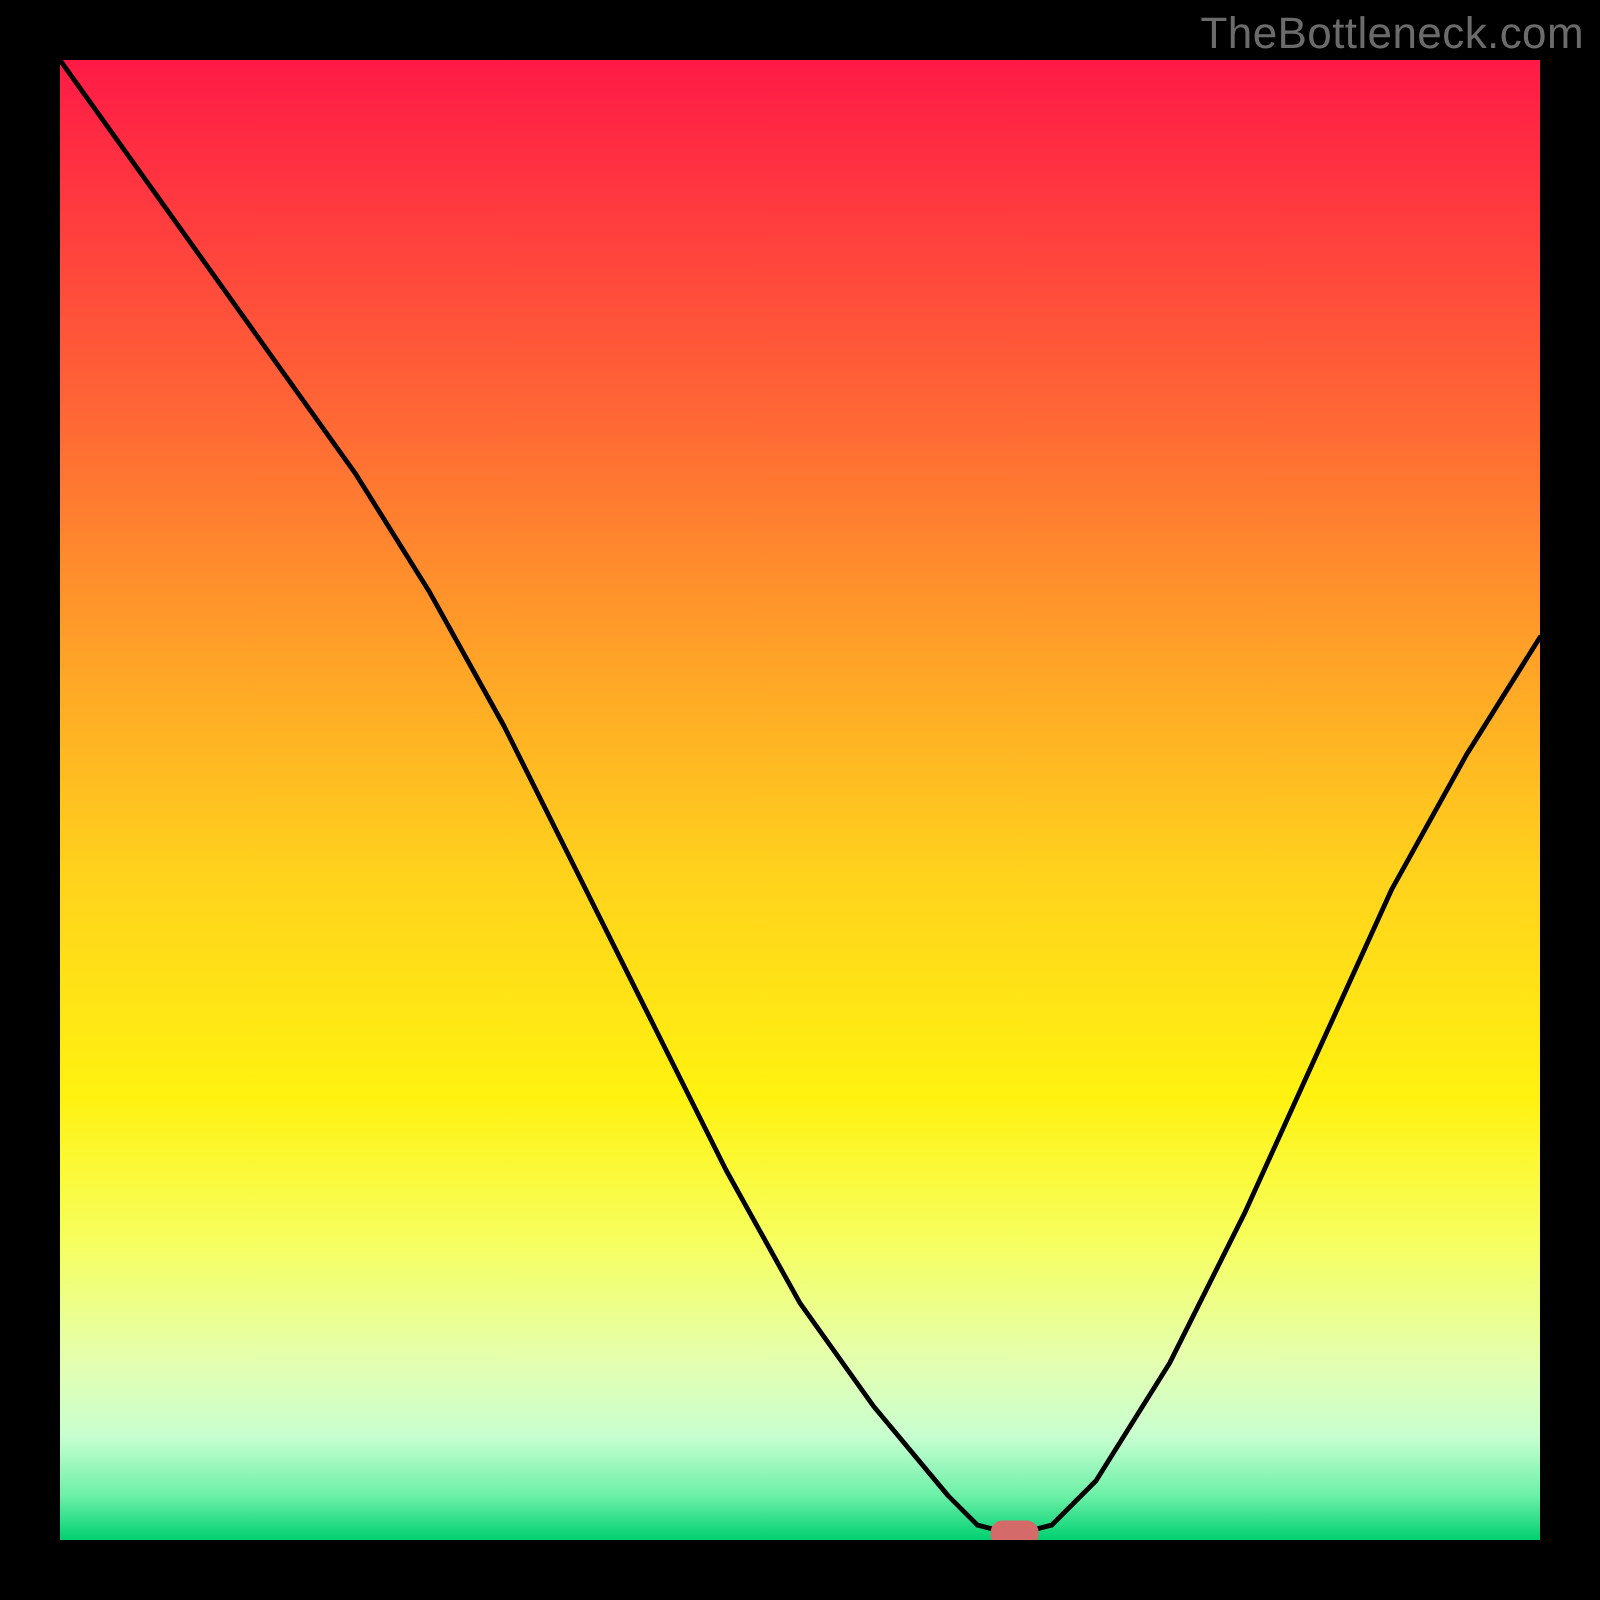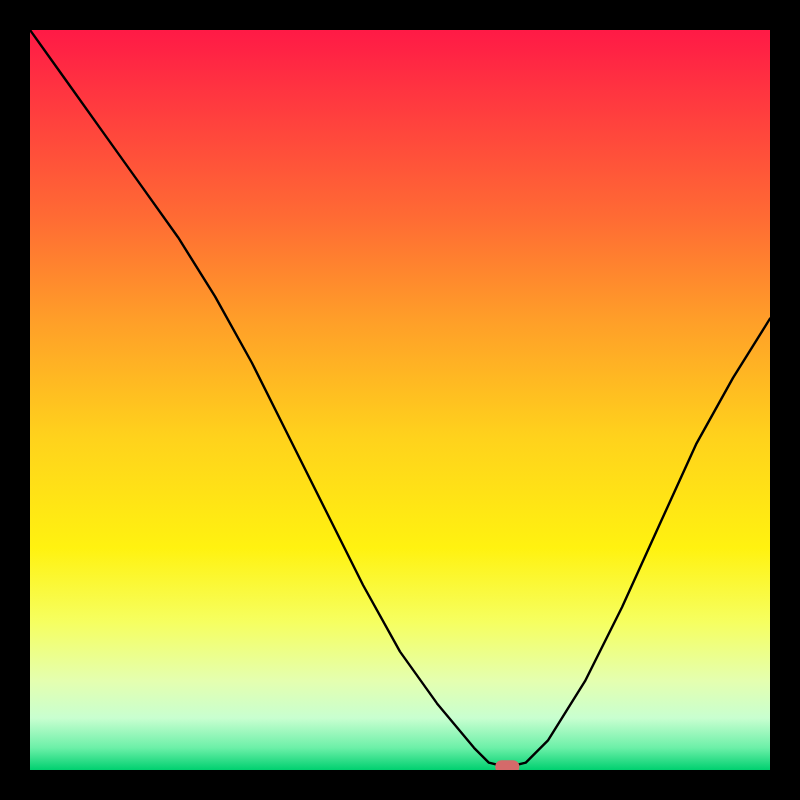--- a/index.html
+++ b/index.html
@@ -52,13 +52,14 @@
           <stop offset="88%" stop-color="#e4ffb0"></stop>
           <stop offset="93%" stop-color="#c8ffd0"></stop>
           <stop offset="97%" stop-color="#6cf0a8"></stop>
           <stop offset="100%" stop-color="#00d070"></stop>
         </linearGradient>
     </defs>
     <rect x="0" y="0" width="740" height="740" fill="url(#bg-grad)"></rect>
     <path id="curve" fill="none" stroke="#000" stroke-width="2.4" stroke-linecap="round" stroke-linejoin="round" d="M0.0 0.0 L37.0 51.8 L74.0 103.6 L111.0 155.4 L148.0 207.2 L185.0 266.4 L222.0 333.0 L259.0 407.0 L296.0 481.0 L333.0 555.0 L370.0 621.6 L407.0 673.4 L444.0 717.8 L458.8 732.6 L473.6 736.3 L481.0 736.3 L495.8 732.6 L518.0 710.4 L555.0 651.2 L592.0 577.2 L629.0 495.8 L666.0 414.4 L703.0 347.8 L740.0 288.6 "></path>
     <rect id="marker" rx="6" ry="6" width="24" height="13" x="465.3" y="730.3" fill="#d46a6a"></rect>
   </svg>
+  <div class="watermark">TheBottleneck.com</div>
 </div>
 
 </body></html>

